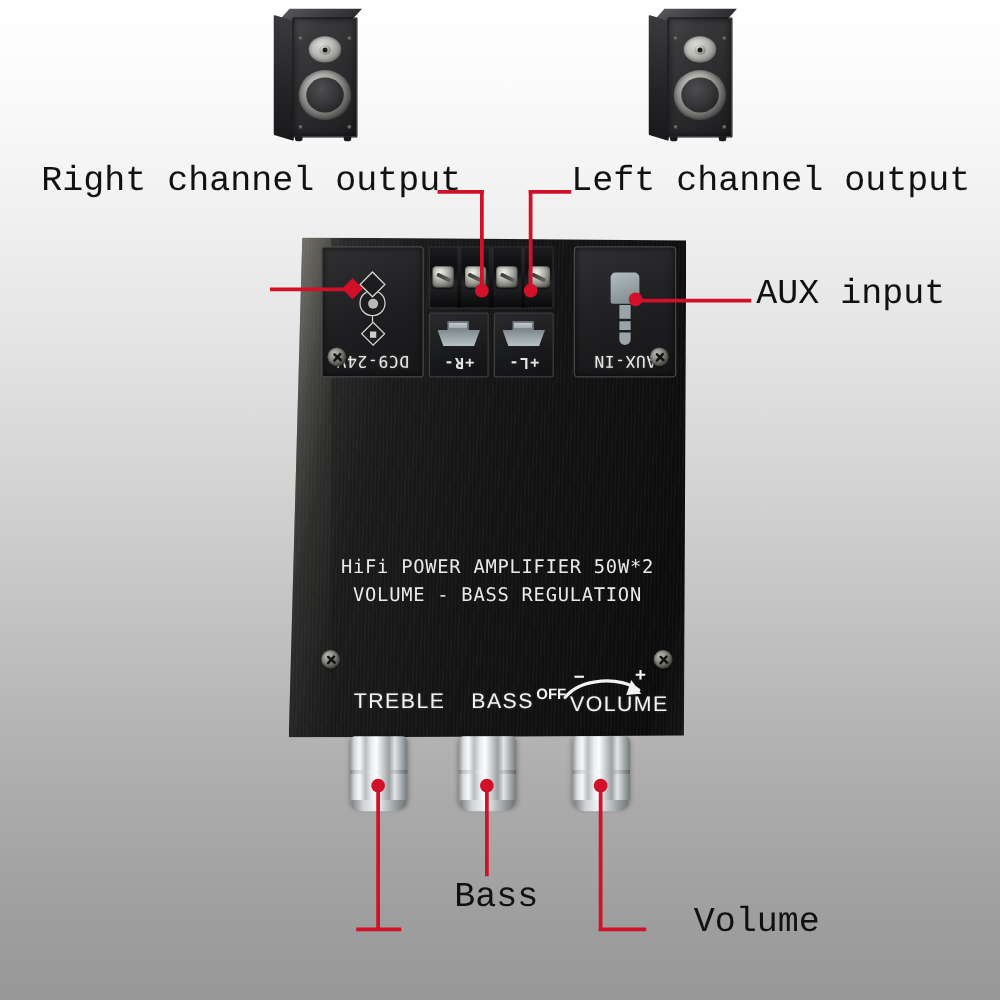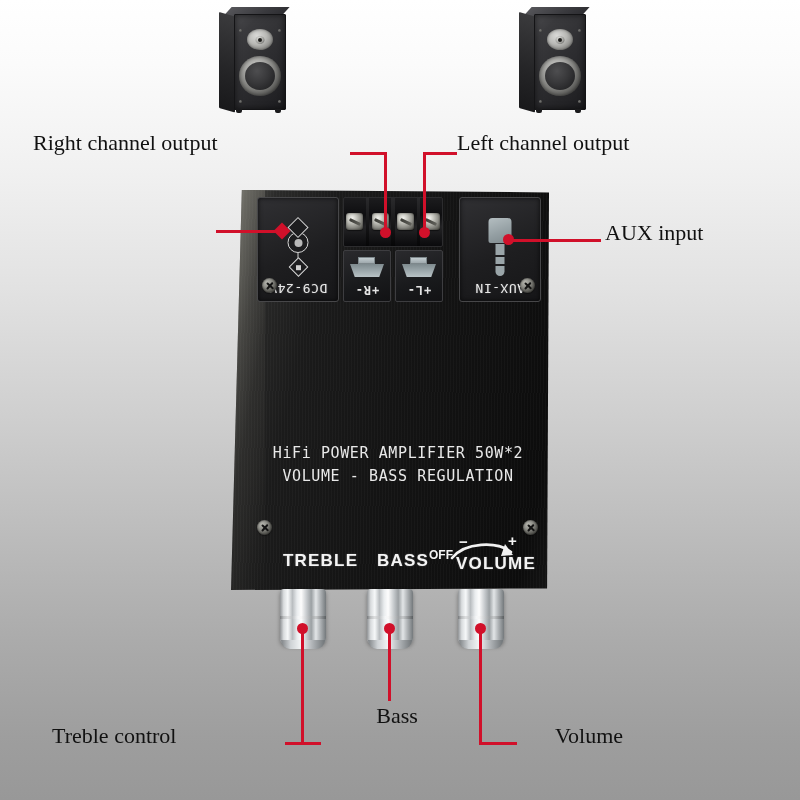--- a/index.html
+++ b/index.html
@@ -192,21 +192,21 @@
     position:absolute;left:0;right:0;text-align:center;color:#f2f2f2;
     font-family:"DejaVu Sans Mono", monospace;letter-spacing:2px;
     text-shadow:0 0 3px rgba(255,255,255,.2);
   }
   .spec{
     position:absolute;left:16px;right:0;text-align:center;color:#e9e9e9;
     font-family:"DejaVu Sans Mono", monospace;letter-spacing:.6px;
   }
   .knob-label{
     position:absolute;color:#f4f4f4;font-family:"Liberation Sans", sans-serif;
-    font-weight:bold;letter-spacing:1.2px;text-shadow:0 0 2px rgba(255,255,255,.25);
+    font-weight:normal;letter-spacing:1.2px;text-shadow:0 0 2px rgba(255,255,255,.25);
   }
   .vol-mark{position:absolute;color:#f4f4f4;font-family:"Liberation Sans", sans-serif;font-weight:bold;}
 
   
   .pot{position:absolute;width:46px;height:66px;}
   .pot-body{
     position:absolute;left:0;top:0;width:46px;height:56px;border-radius:4px 4px 7px 7px;
     background:linear-gradient(90deg,#8f9295 0%,#d9dcde 8%,#f6f8f9 17%,#b9bdc0 27%,#e9ecee 37%,#fdfdfd 46%,#c6cacd 58%,#9ba0a3 68%,#e2e5e7 78%,#aeb2b5 88%,#74797c 100%);
     box-shadow:0 2px 4px rgba(0,0,0,.35);
   }
@@ -214,22 +214,22 @@
     position:absolute;left:0;top:27px;width:46px;height:3px;
     background:linear-gradient(90deg,rgba(0,0,0,.18),rgba(255,255,255,.35) 40%,rgba(0,0,0,.22));
   }
   .pot-base{
     position:absolute;left:1px;top:51px;width:44px;height:9px;border-radius:0 0 9px 9px;
     background:linear-gradient(90deg,#7e8285,#cfd3d6 22%,#f2f4f5 45%,#b2b6b9 70%,#707578);
   }
 
   
   .ann{
-    position:absolute;color:#111;font-family:Liberation Serif, serif;
-    font-size:22px;line-height:1.08;white-space:nowrap;
+    position:absolute;color:#111;font-family:Liberation Mono, monospace;
+    font-size:28px;line-height:1.08;white-space:nowrap;
   }
   .ann.two{white-space:normal;text-align:center;}
   .lead{position:absolute;background:#d1102a;}
   .lead-h{height:3px;}
   .lead-v{width:3px;}
   .dotmark{
     position:absolute;width:11px;height:11px;border-radius:50%;
     background:#d1102a;
   }
   .diamark{
@@ -386,21 +386,20 @@
   <div class="lead lead-v" style="left:423px;top:152px;height:84px;"></div>
   <div class="dotmark" style="left:419px;top:227px;"></div>
 
   <div class="lead lead-h" style="left:216px;top:230px;width:66px;"></div>
   <div class="diamark" style="left:276px;top:225px;"></div>
 
   <div class="ann" style="left:605px;top:221px;">AUX input</div>
   <div class="lead lead-h" style="left:509px;top:239px;width:92px;"></div>
   <div class="dotmark" style="left:503px;top:234px;"></div>
 
-  <div class="ann" style="left:52px;top:724px;">Treble control</div>
   <div class="lead lead-h" style="left:285px;top:742px;width:36px;"></div>
   <div class="lead lead-v" style="left:301px;top:627px;height:117px;"></div>
   <div class="dotmark" style="left:297px;top:623px;"></div>
 
   <div class="ann two" style="left:337px;top:704px;width:120px;">
     <span>Bass</span><br>
   </div>
   <div class="lead lead-v" style="left:388px;top:627px;height:74px;"></div>
   <div class="dotmark" style="left:384px;top:623px;"></div>
 

